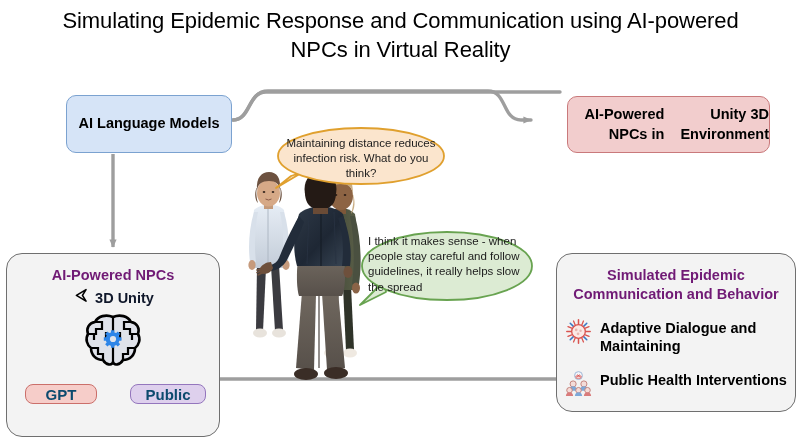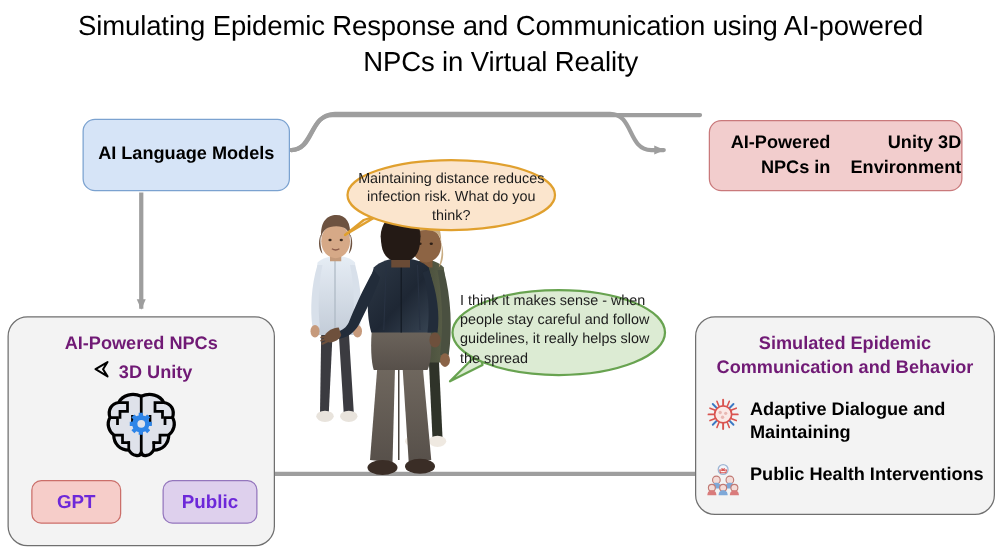--- a/index.html
+++ b/index.html
@@ -124,43 +124,43 @@
     left: 0;
     right: 0;
     display: flex;
     align-items: center;
     justify-content: center;
     gap: 6px;
   }
   .unity-label {
     font-size: 14.5px;
     font-weight: bold;
-    color: #701a75;
+    color: #0f172a;
   }
 
   
   .brain-icon {
     position: absolute;
     left: 50%;
     transform: translateX(-50%);
     top: 58px;
   }
 
   
   .pill {
     position: absolute;
     box-sizing: border-box;
     display: flex;
     align-items: center;
     justify-content: center;
-    height: 35px;
+    height: 20px;
     border-radius: 8px;
     font-size: 15px;
     font-weight: bold;
-    color: #6d28d9;
+    color: #0c4a6e;
   }
   .pill-gpt {
     left: 18px;
     top: 130px;
     width: 72px;
     background: #f6cdc9;
     border: 1.5px solid #cb6f6a;
   }
   .pill-convai {
     left: 123px;

